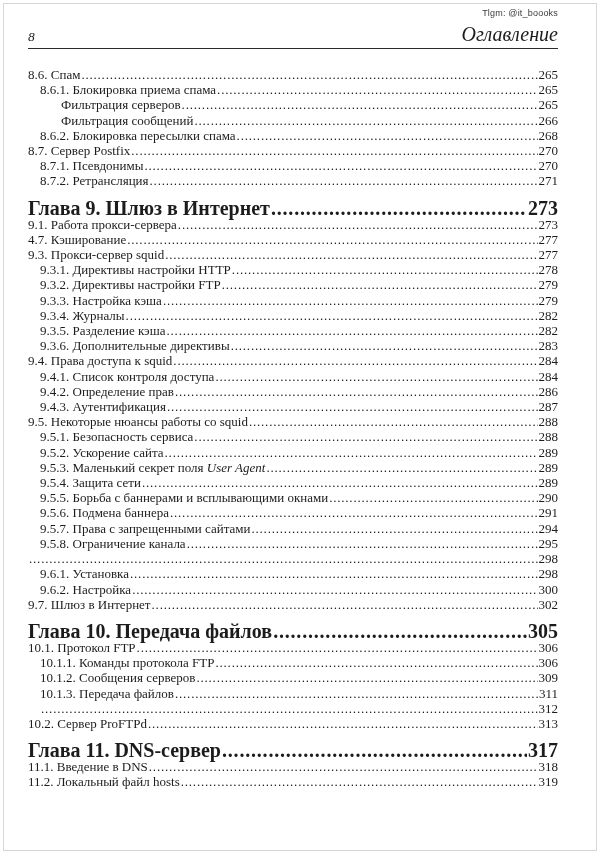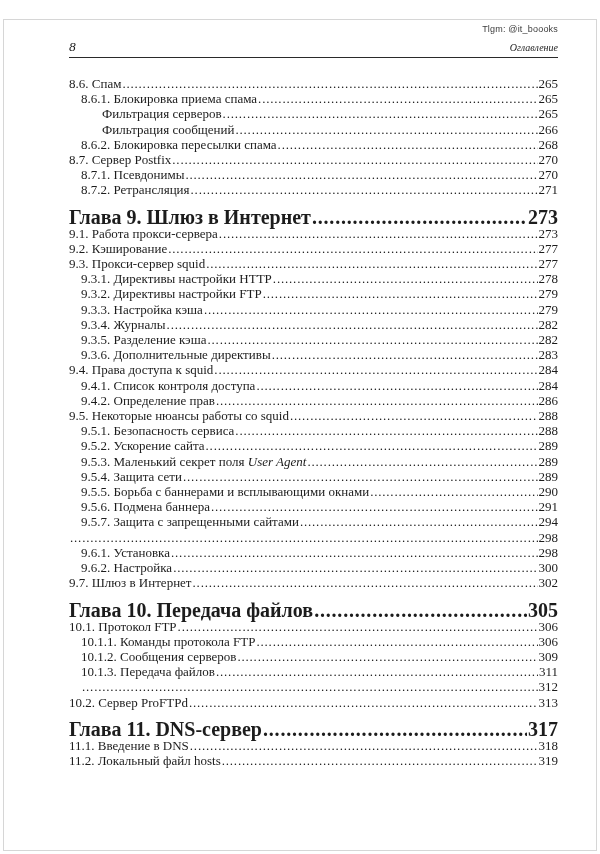--- a/index.html
+++ b/index.html
@@ -11,41 +11,40 @@
     position: relative;
     overflow: hidden;
   }
   .scan-border {
     position: absolute; inset: 3px;
     border: 1px solid #d6d6d6;
     pointer-events: none;
   }
   .page {
     position: absolute; inset: 0;
-    padding: 8px 42px 0 69px;
+    padding: 8px 42px 0 28px;
     box-sizing: border-box;
-    margin-top: 16px;
   }
   .watermark {
     text-align: right;
     font-family: "Liberation Sans", sans-serif;
     font-size: 9px;
     color: #3c3c3c;
     height: 13px;
     letter-spacing: 0.2px;
   }
   .running-head {
     display: flex;
     justify-content: space-between;
     align-items: baseline;
     font-style: italic;
     margin-top: 2px;
   }
   .pagenum { font-size: 13.5px; }
-  .running-title { font-size: 10px; }
+  .running-title { font-size: 20px; }
   .head-rule {
     border-bottom: 1.5px solid #2a2a2a;
     margin-top: 2px;
   }
   .toc { margin-top: 18px; }
   .toc-row {
     display: flex;
     align-items: flex-start;
     line-height: 15.2px;
     font-size: 13px;
@@ -132,21 +131,21 @@
     <span class="toc-title">Глава 9. Шлюз в Интернет</span>
     <span class="toc-dots"></span>
     <span class="toc-page">273</span>
   </div>
       <div class="toc-row lvl1">
     <span class="toc-title">9.1. Работа прокси-сервера</span>
     <span class="toc-dots"></span>
     <span class="toc-page">273</span>
   </div>
       <div class="toc-row lvl1">
-    <span class="toc-title">9.2. Кэширование</span>
+    <span class="toc-title">4.7. Кэширование</span>
     <span class="toc-dots"></span>
     <span class="toc-page">277</span>
   </div>
       <div class="toc-row lvl1">
     <span class="toc-title">9.3. Прокси-сервер squid</span>
     <span class="toc-dots"></span>
     <span class="toc-page">277</span>
   </div>
       <div class="toc-row lvl2">
     <span class="toc-title">9.3.1. Директивы настройки HTTP</span>
@@ -186,20 +185,25 @@
       <div class="toc-row lvl2">
     <span class="toc-title">9.4.1. Список контроля доступа</span>
     <span class="toc-dots"></span>
     <span class="toc-page">284</span>
   </div>
       <div class="toc-row lvl2">
     <span class="toc-title">9.4.2. Определение прав</span>
     <span class="toc-dots"></span>
     <span class="toc-page">286</span>
   </div>
+      <div class="toc-row lvl2">
+    <span class="toc-title">9.4.3. Аутентификация</span>
+    <span class="toc-dots"></span>
+    <span class="toc-page">287</span>
+  </div>
       <div class="toc-row lvl1">
     <span class="toc-title">9.5. Некоторые нюансы работы со squid</span>
     <span class="toc-dots"></span>
     <span class="toc-page">288</span>
   </div>
       <div class="toc-row lvl2">
     <span class="toc-title">9.5.1. Безопасность сервиса</span>
     <span class="toc-dots"></span>
     <span class="toc-page">288</span>
   </div>
@@ -222,23 +226,28 @@
     <span class="toc-title">9.5.5. Борьба с баннерами и всплывающими окнами</span>
     <span class="toc-dots"></span>
     <span class="toc-page">290</span>
   </div>
       <div class="toc-row lvl2">
     <span class="toc-title">9.5.6. Подмена баннера</span>
     <span class="toc-dots"></span>
     <span class="toc-page">291</span>
   </div>
       <div class="toc-row lvl2">
-    <span class="toc-title">9.5.7. Защита с запрещенными сайтами</span>
+    <span class="toc-title">9.5.7. Права с запрещенными сайтами</span>
     <span class="toc-dots"></span>
     <span class="toc-page">294</span>
+  </div>
+      <div class="toc-row lvl2">
+    <span class="toc-title">9.5.8. Ограничение канала</span>
+    <span class="toc-dots"></span>
+    <span class="toc-page">295</span>
   </div>
       <div class="toc-row lvl1">
     <span class="toc-dots"></span>
     <span class="toc-page">298</span>
   </div>
       <div class="toc-row lvl2">
     <span class="toc-title">9.6.1. Установка</span>
     <span class="toc-dots"></span>
     <span class="toc-page">298</span>
   </div>

